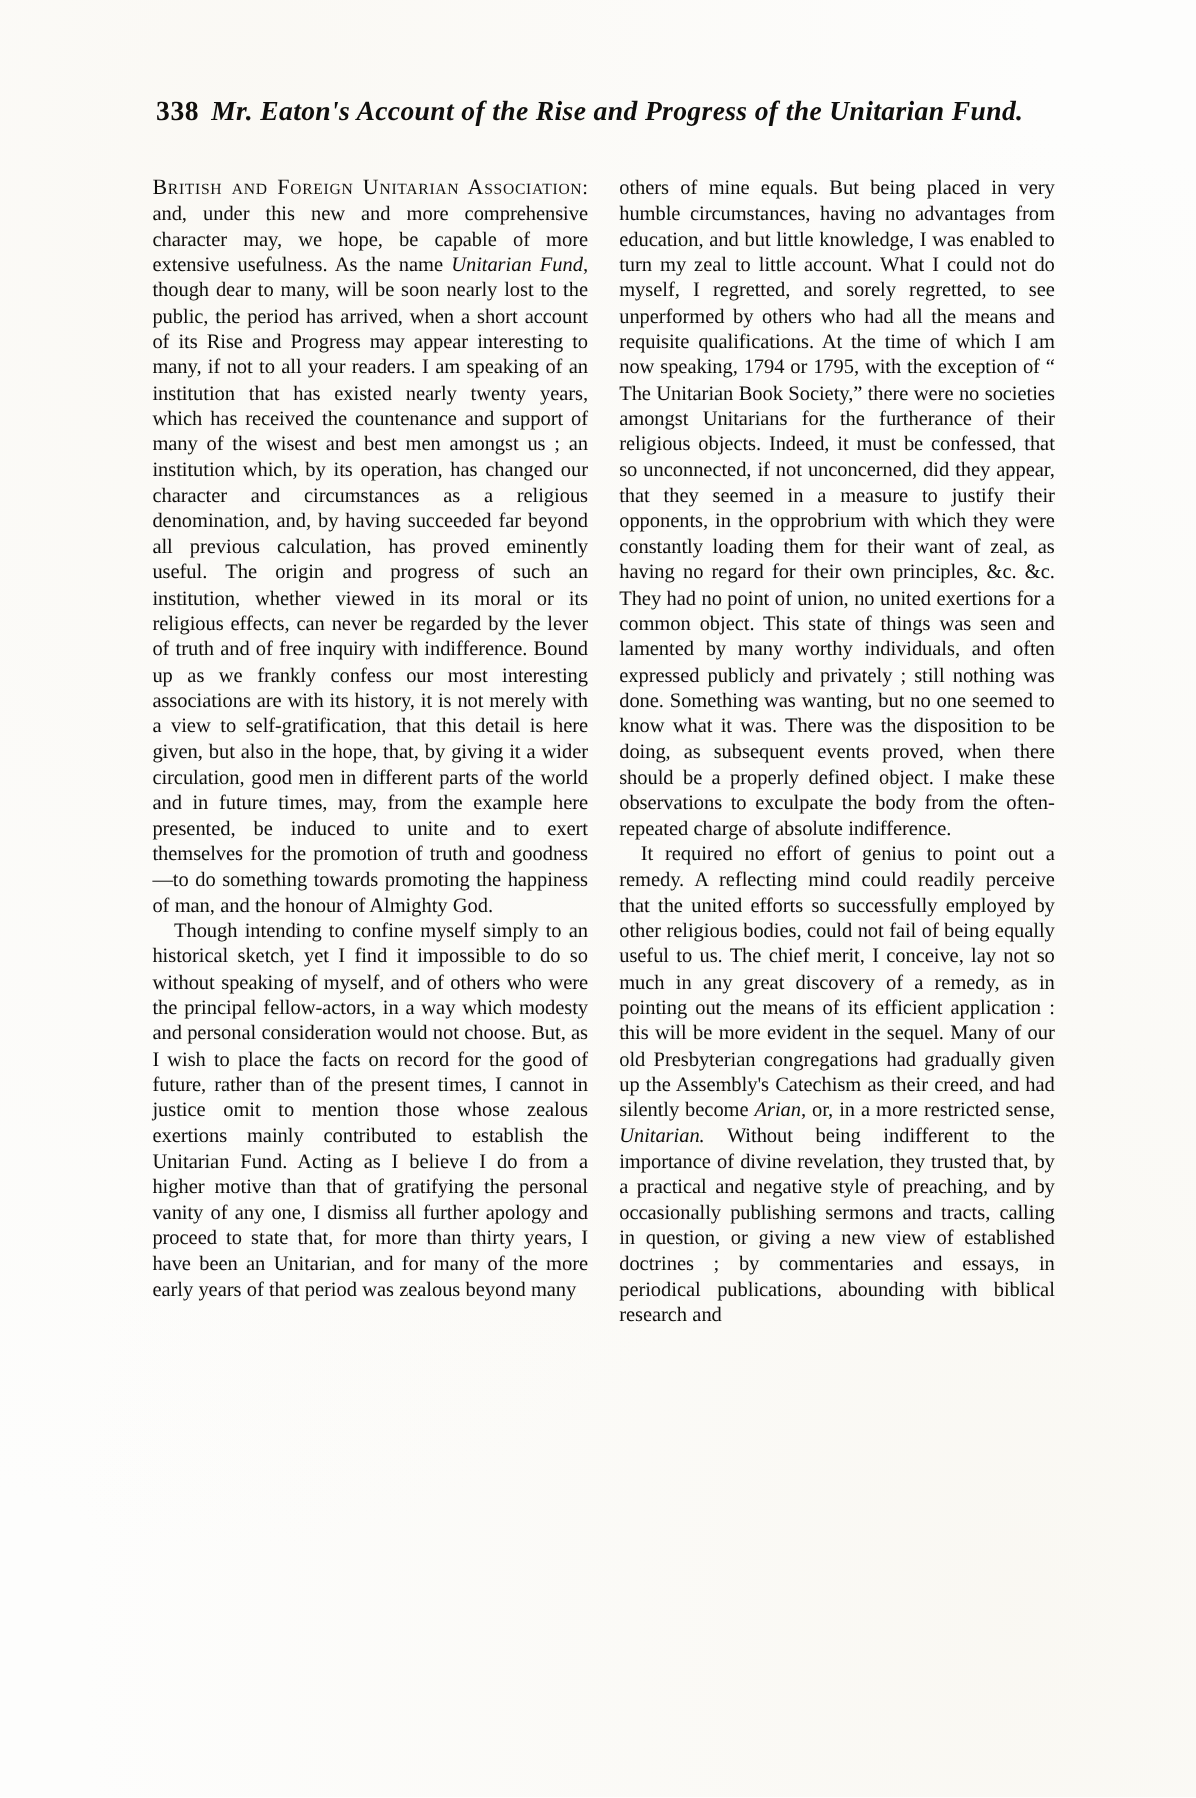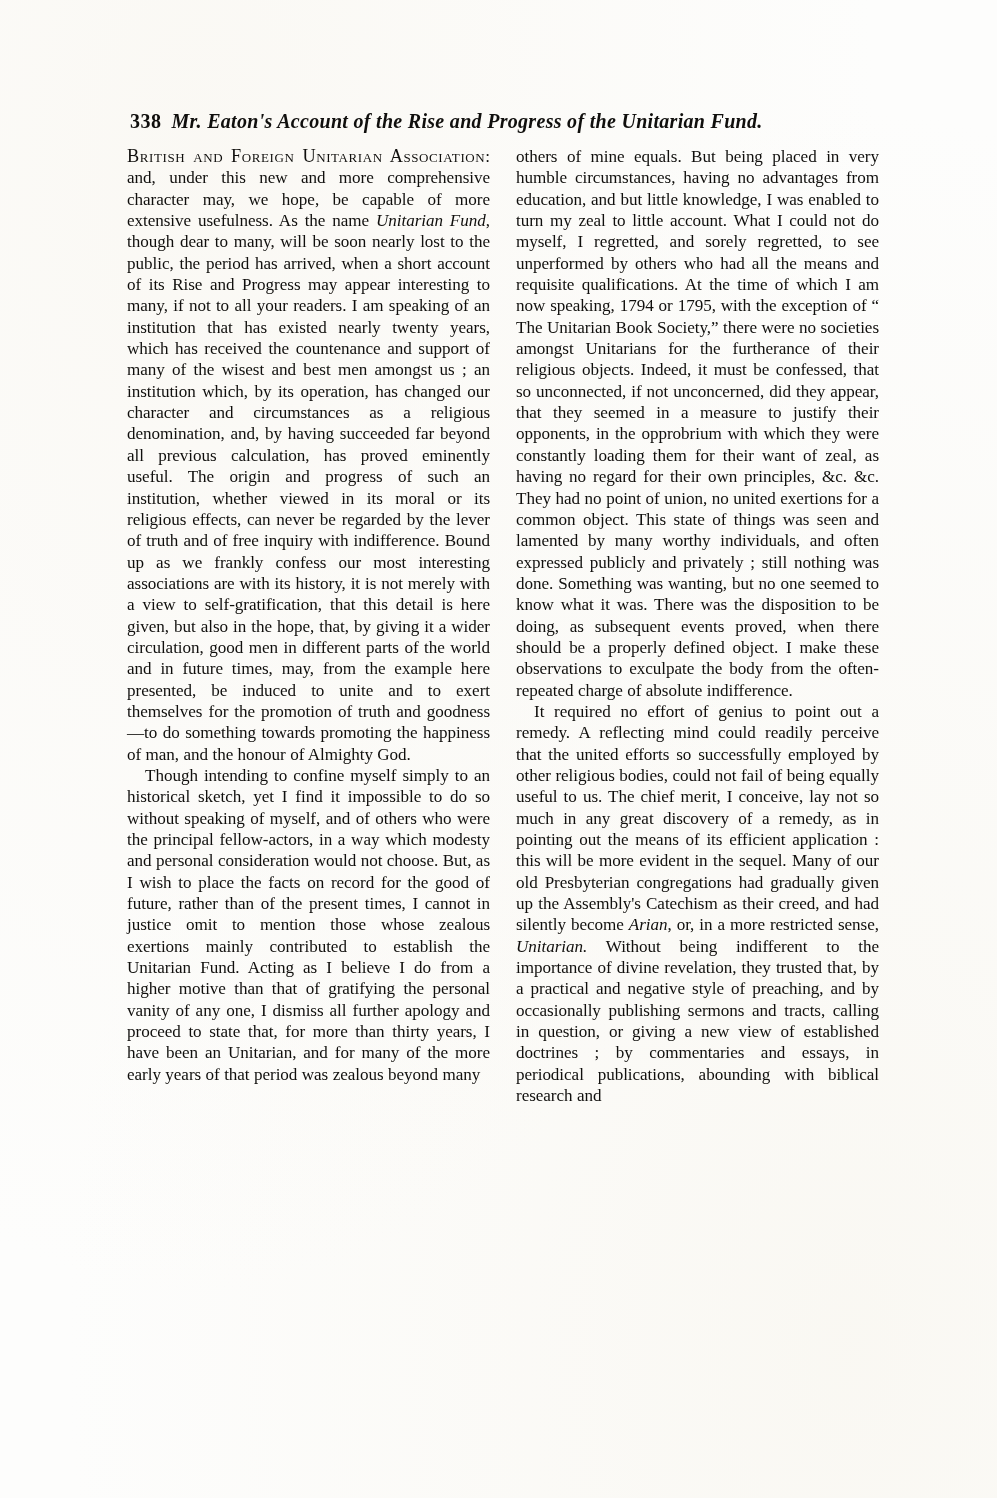--- a/index.html
+++ b/index.html
@@ -28,23 +28,23 @@
     z-index: 0;
   }
   .content {
     position: relative;
     z-index: 1;
   }
 
   .running-head {
     position: absolute;
     left: 130px;
-    top: 110px;
+    top: 80px;
     width: 740px;
-    font-size: 20px;
+    font-size: 23px;
     letter-spacing: 0.15px;
     white-space: nowrap;
   }
   .running-head .folio {
     font-style: normal;
     font-weight: 700;
     margin-right: 10px;
     letter-spacing: 0.5px;
   }
   .running-head .rh-title {

